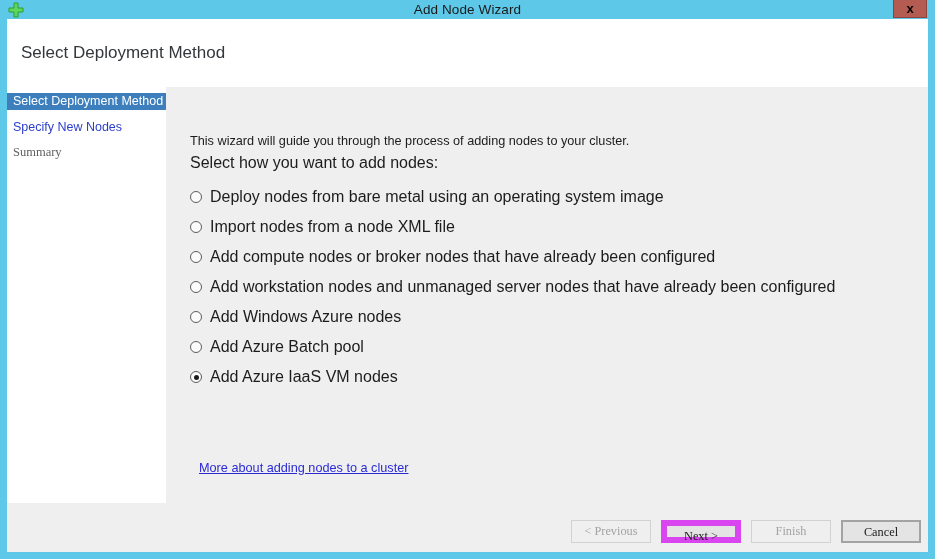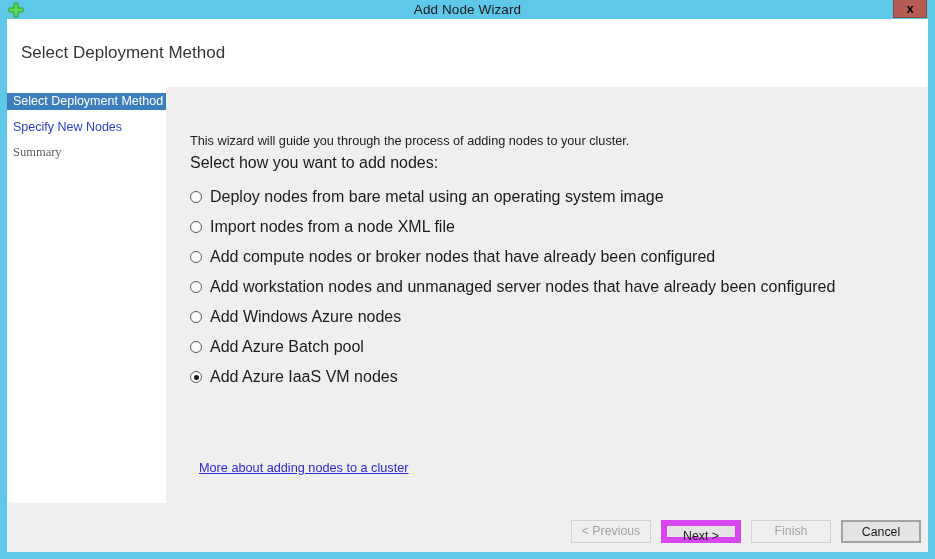--- a/index.html
+++ b/index.html
@@ -189,20 +189,21 @@
   .btn {
     width: 80px; height: 23px;
     font-size: 12.3px;
     line-height: 21px;
     text-align: center;
     background: #e4e4e4;
     border: 1px solid #8e8e8e;
     color: #1b1b1b;
     cursor: pointer;
     white-space: nowrap;
+    font-family: Liberation Serif, serif;
   }
   .btn.disabled {
     color: #a3a3a3;
     border-color: #d2d2d2;
     background: #efefef;
     cursor: default;
   }
   .btn.default {
     border: 6px solid #d946ef;
     background: #e4e4e4;

